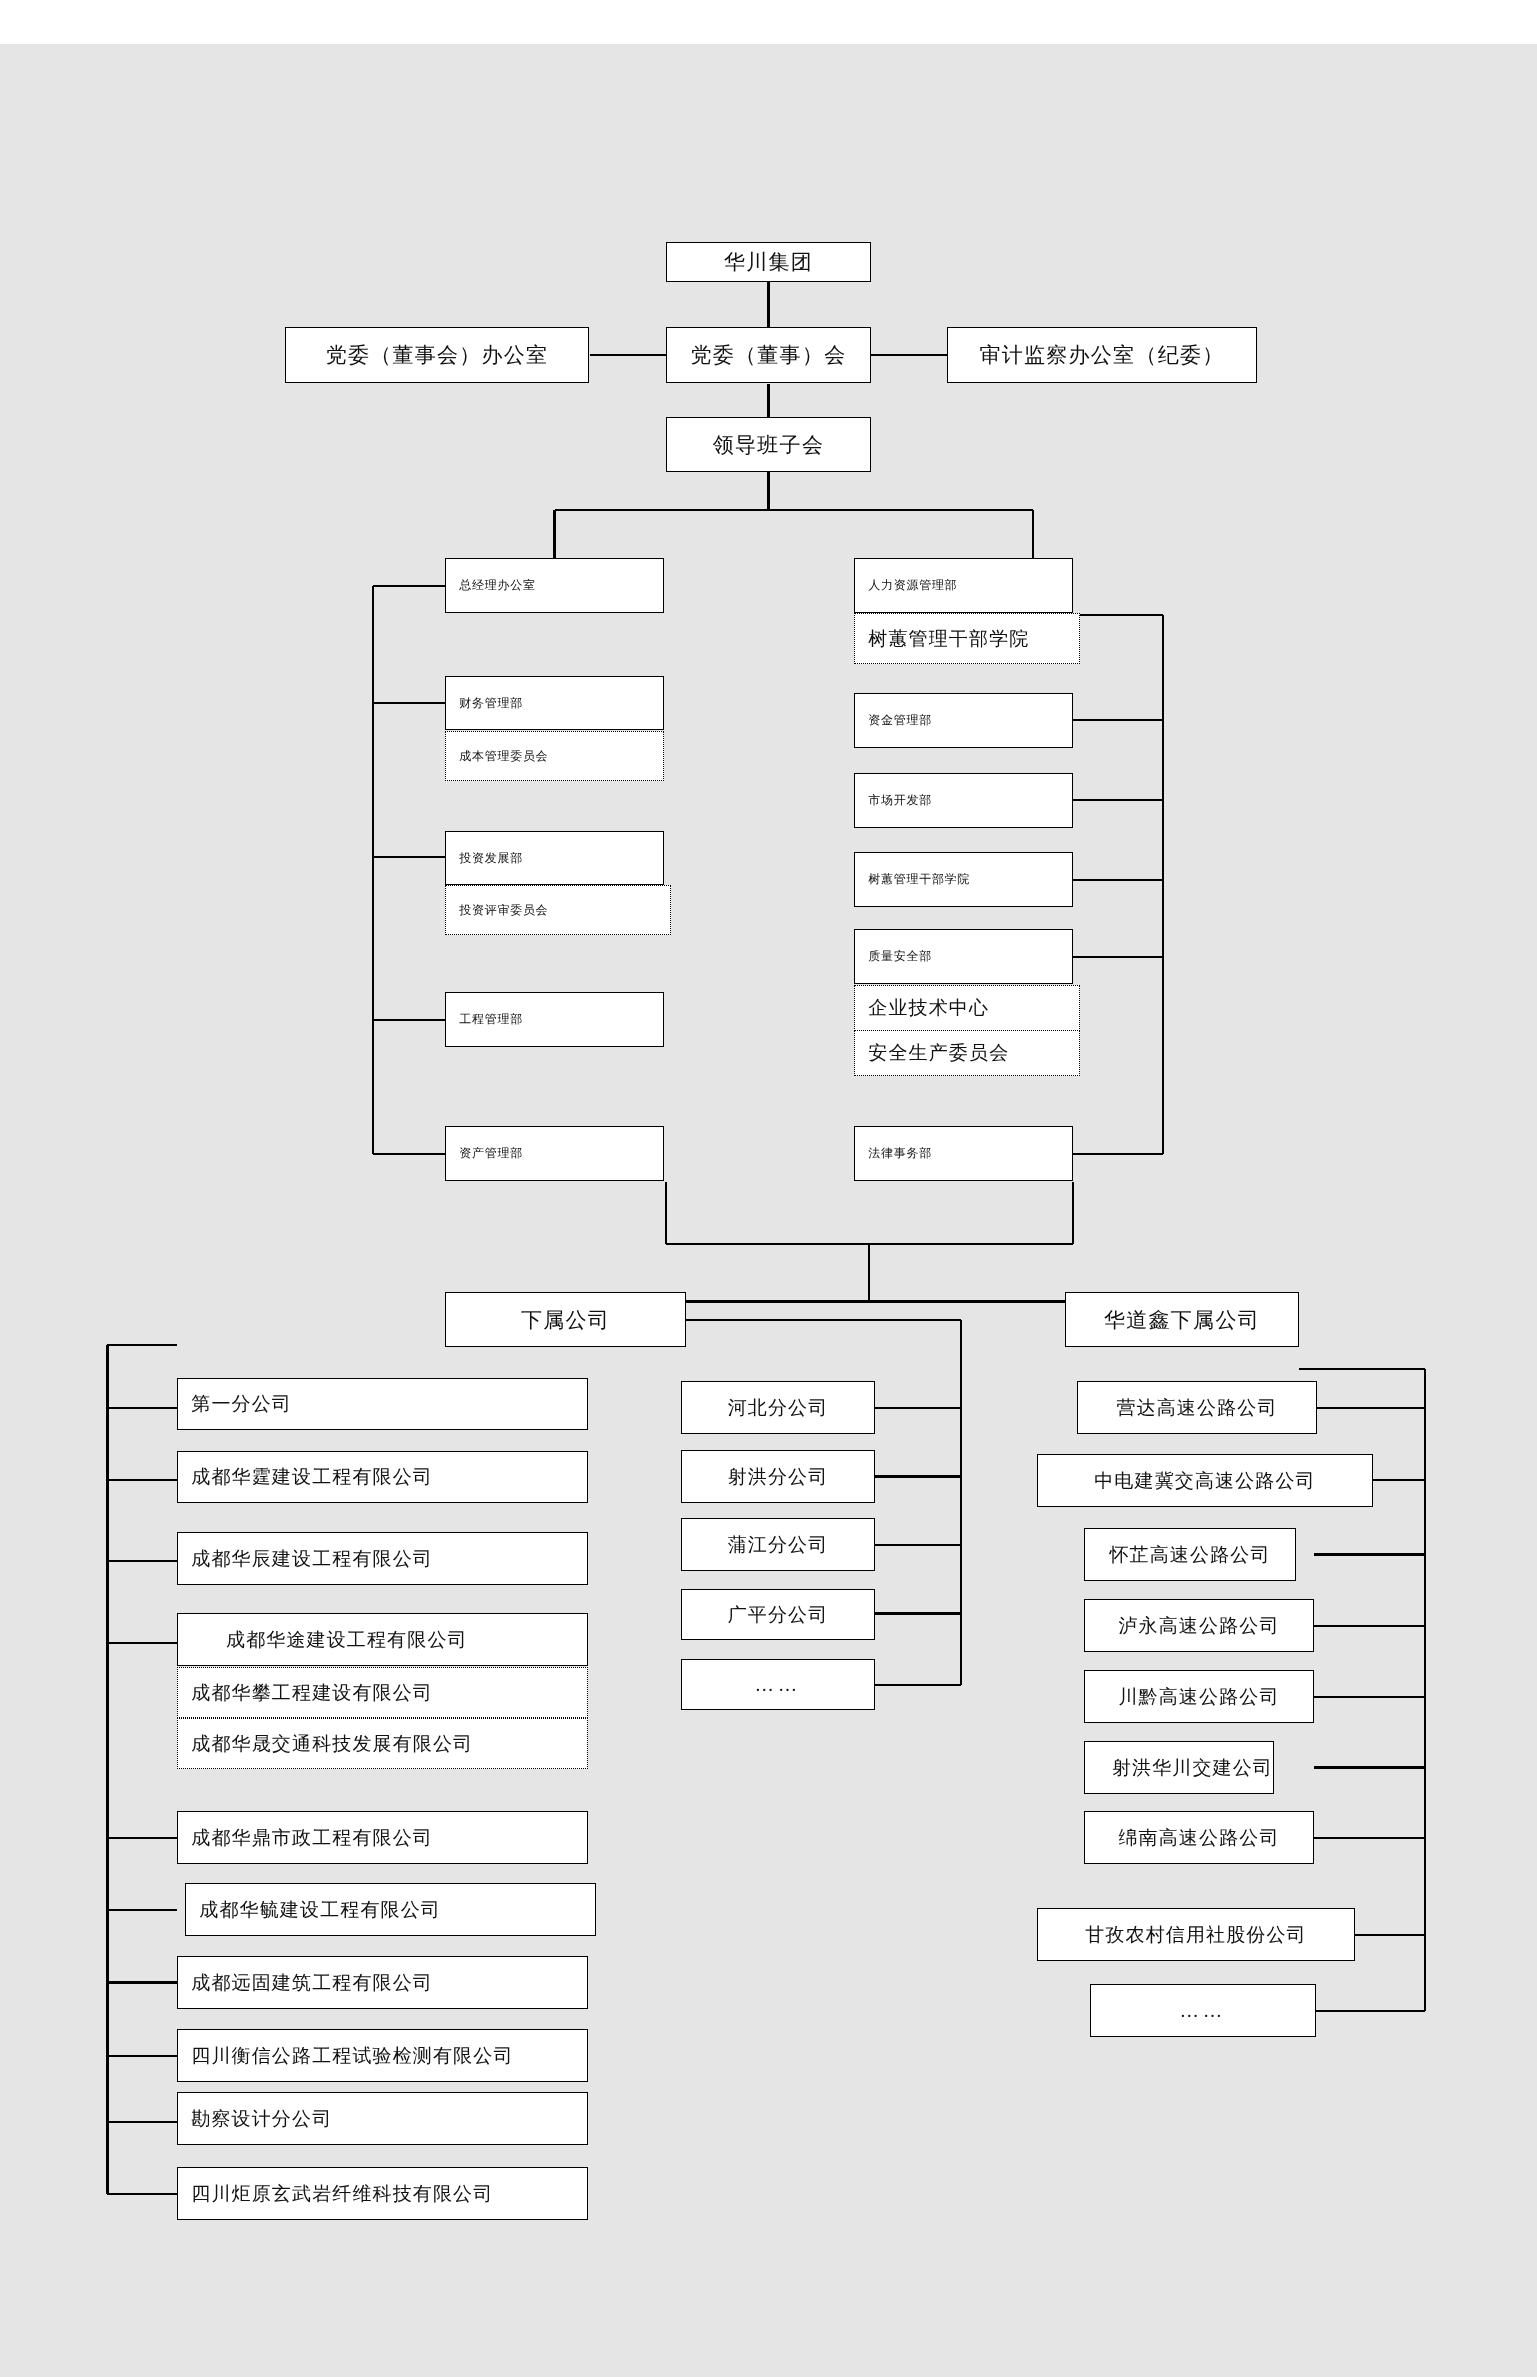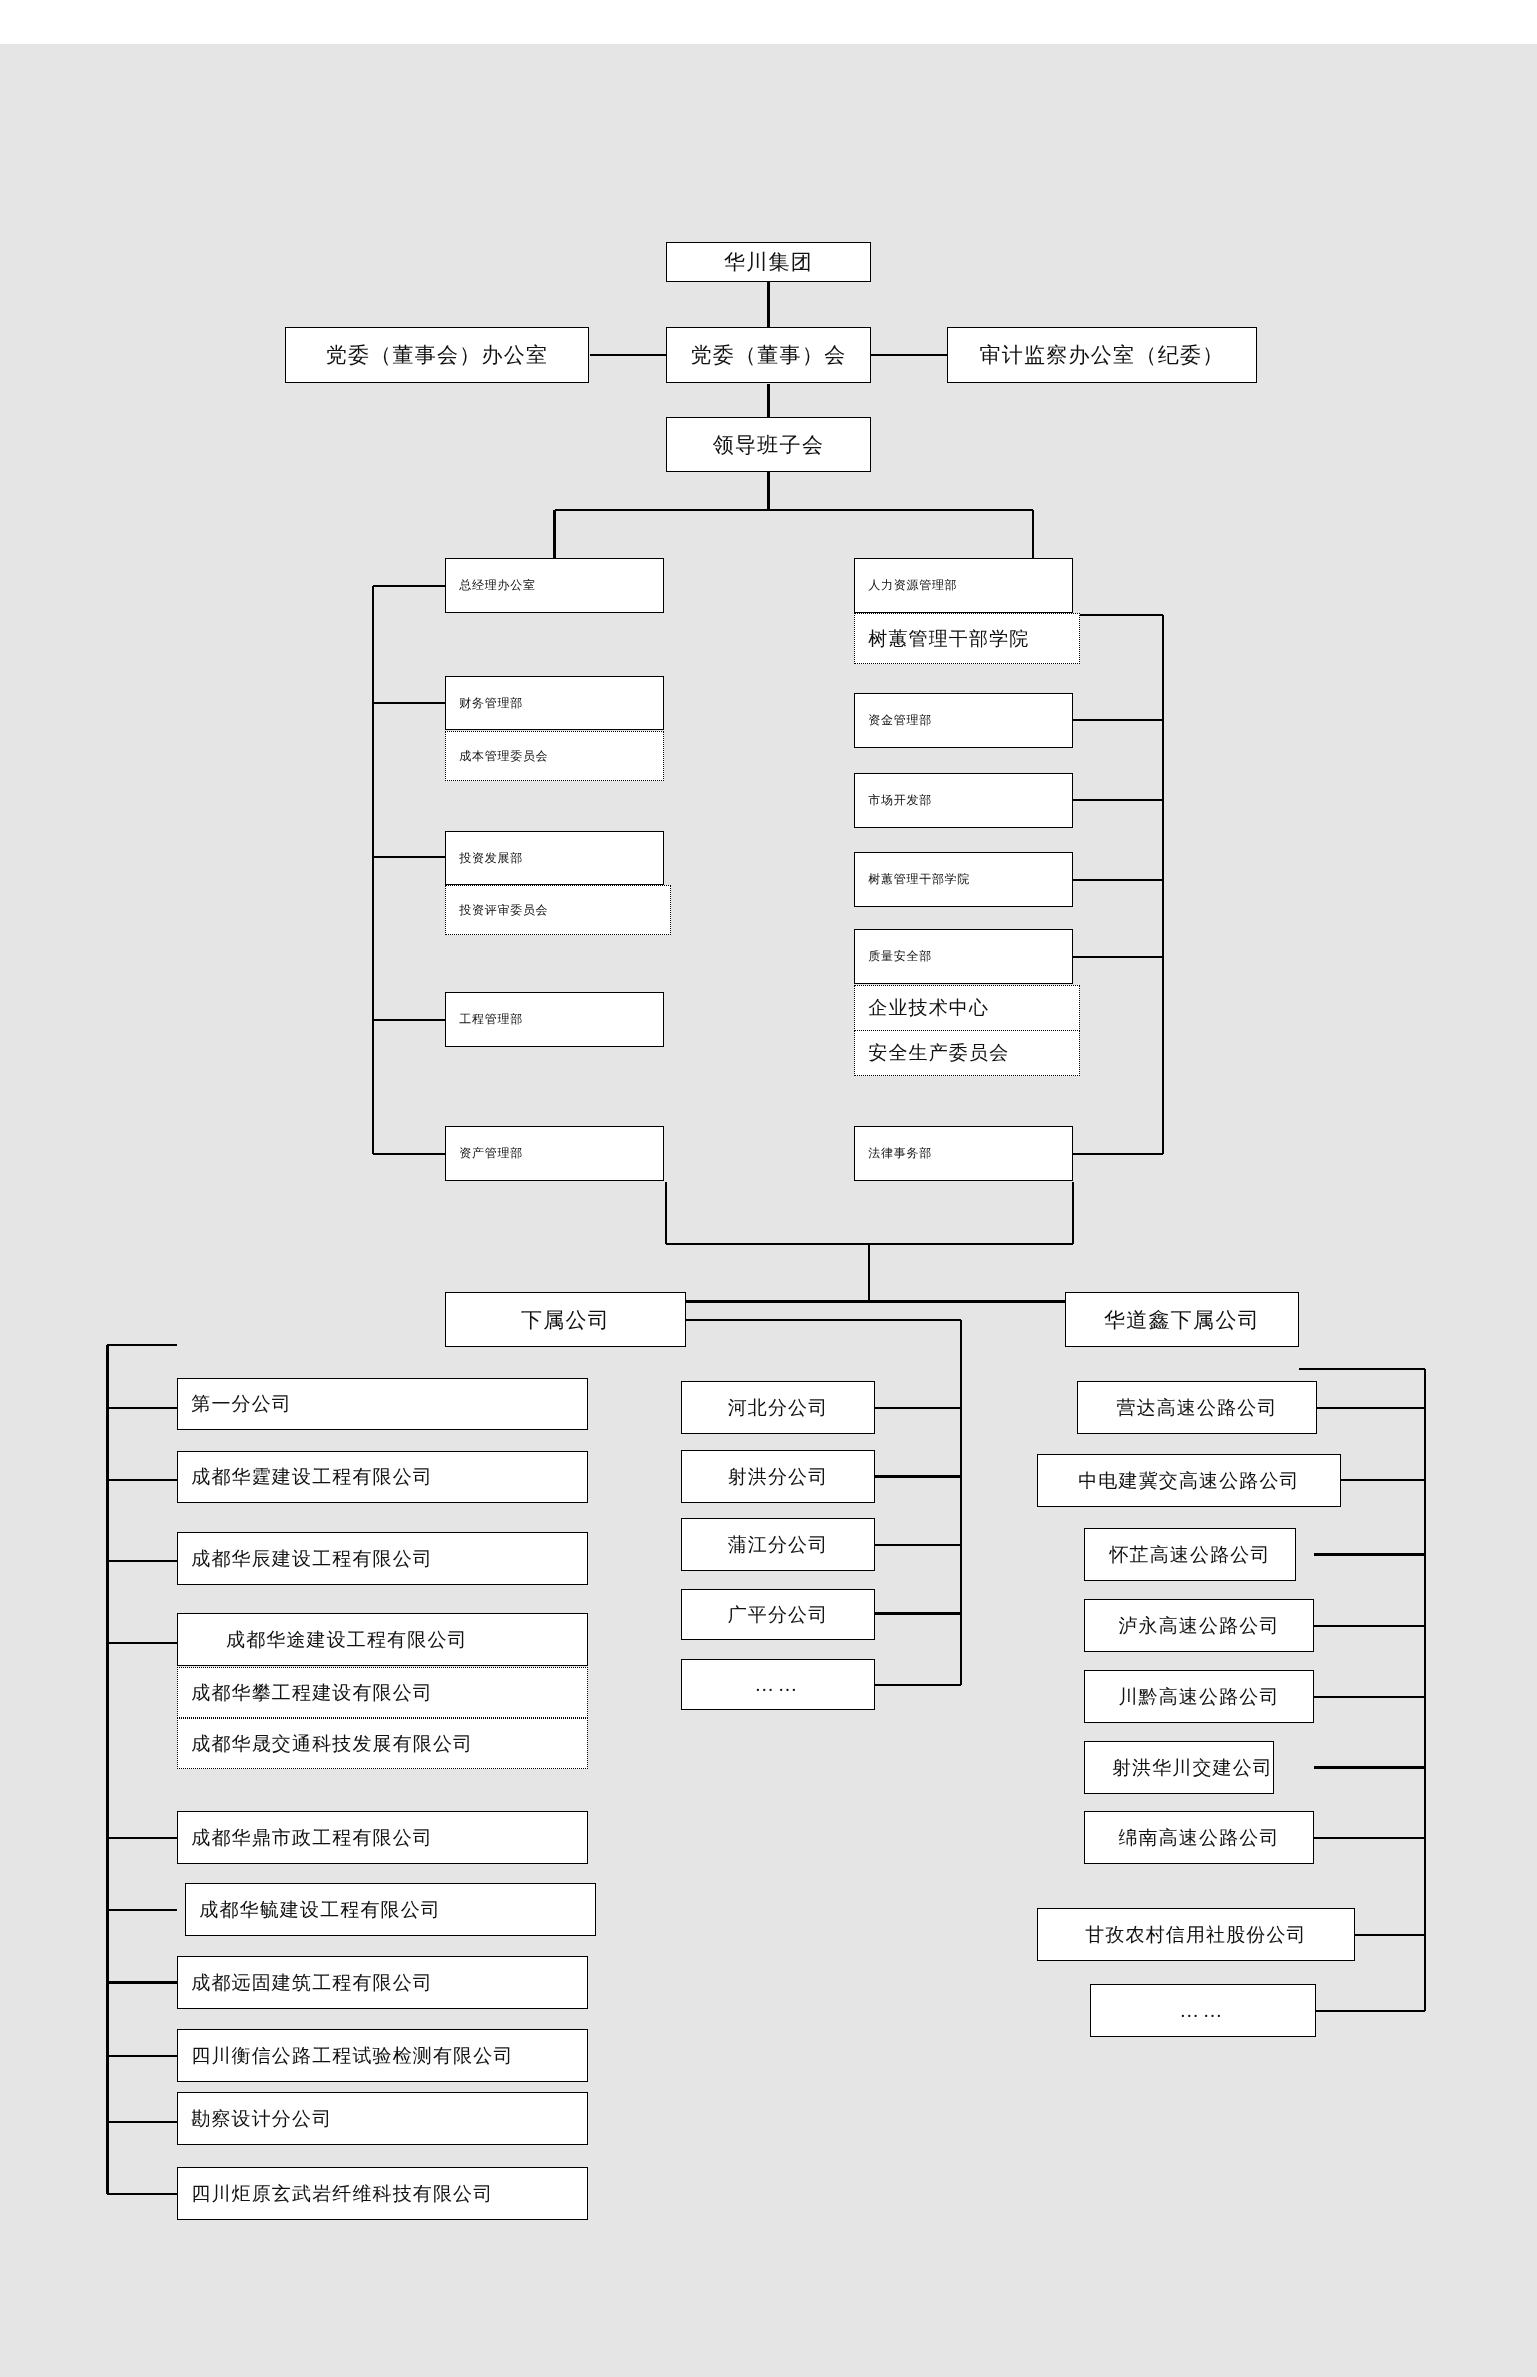--- a/index.html
+++ b/index.html
@@ -269,21 +269,21 @@
   <div class="node center f20" style="left:681px; top:1545px; width:194px; height:51px;">
     <span>广平分公司</span>
   </div>
   <div class="node center dots" style="left:681px; top:1615px; width:194px; height:51px;">
     <span>……</span>
   </div>
 
   <div class="node center f20" style="left:1077px; top:1337px; width:240px; height:53px;">
     <span>营达高速公路公司</span>
   </div>
-  <div class="node center f20" style="left:1037px; top:1410px; width:304px; height:53px;">
+  <div class="node center f20" style="left:1037px; top:1410px; width:336px; height:53px;">
     <span>中电建冀交高速公路公司</span>
   </div>
   <div class="node center f20" style="left:1084px; top:1484px; width:212px; height:53px;">
     <span>怀芷高速公路公司</span>
   </div>
   <div class="node center f20" style="left:1084px; top:1555px; width:230px; height:53px;">
     <span>泸永高速公路公司</span>
   </div>
   <div class="node center f20" style="left:1084px; top:1626px; width:230px; height:53px;">
     <span>川黔高速公路公司</span>

